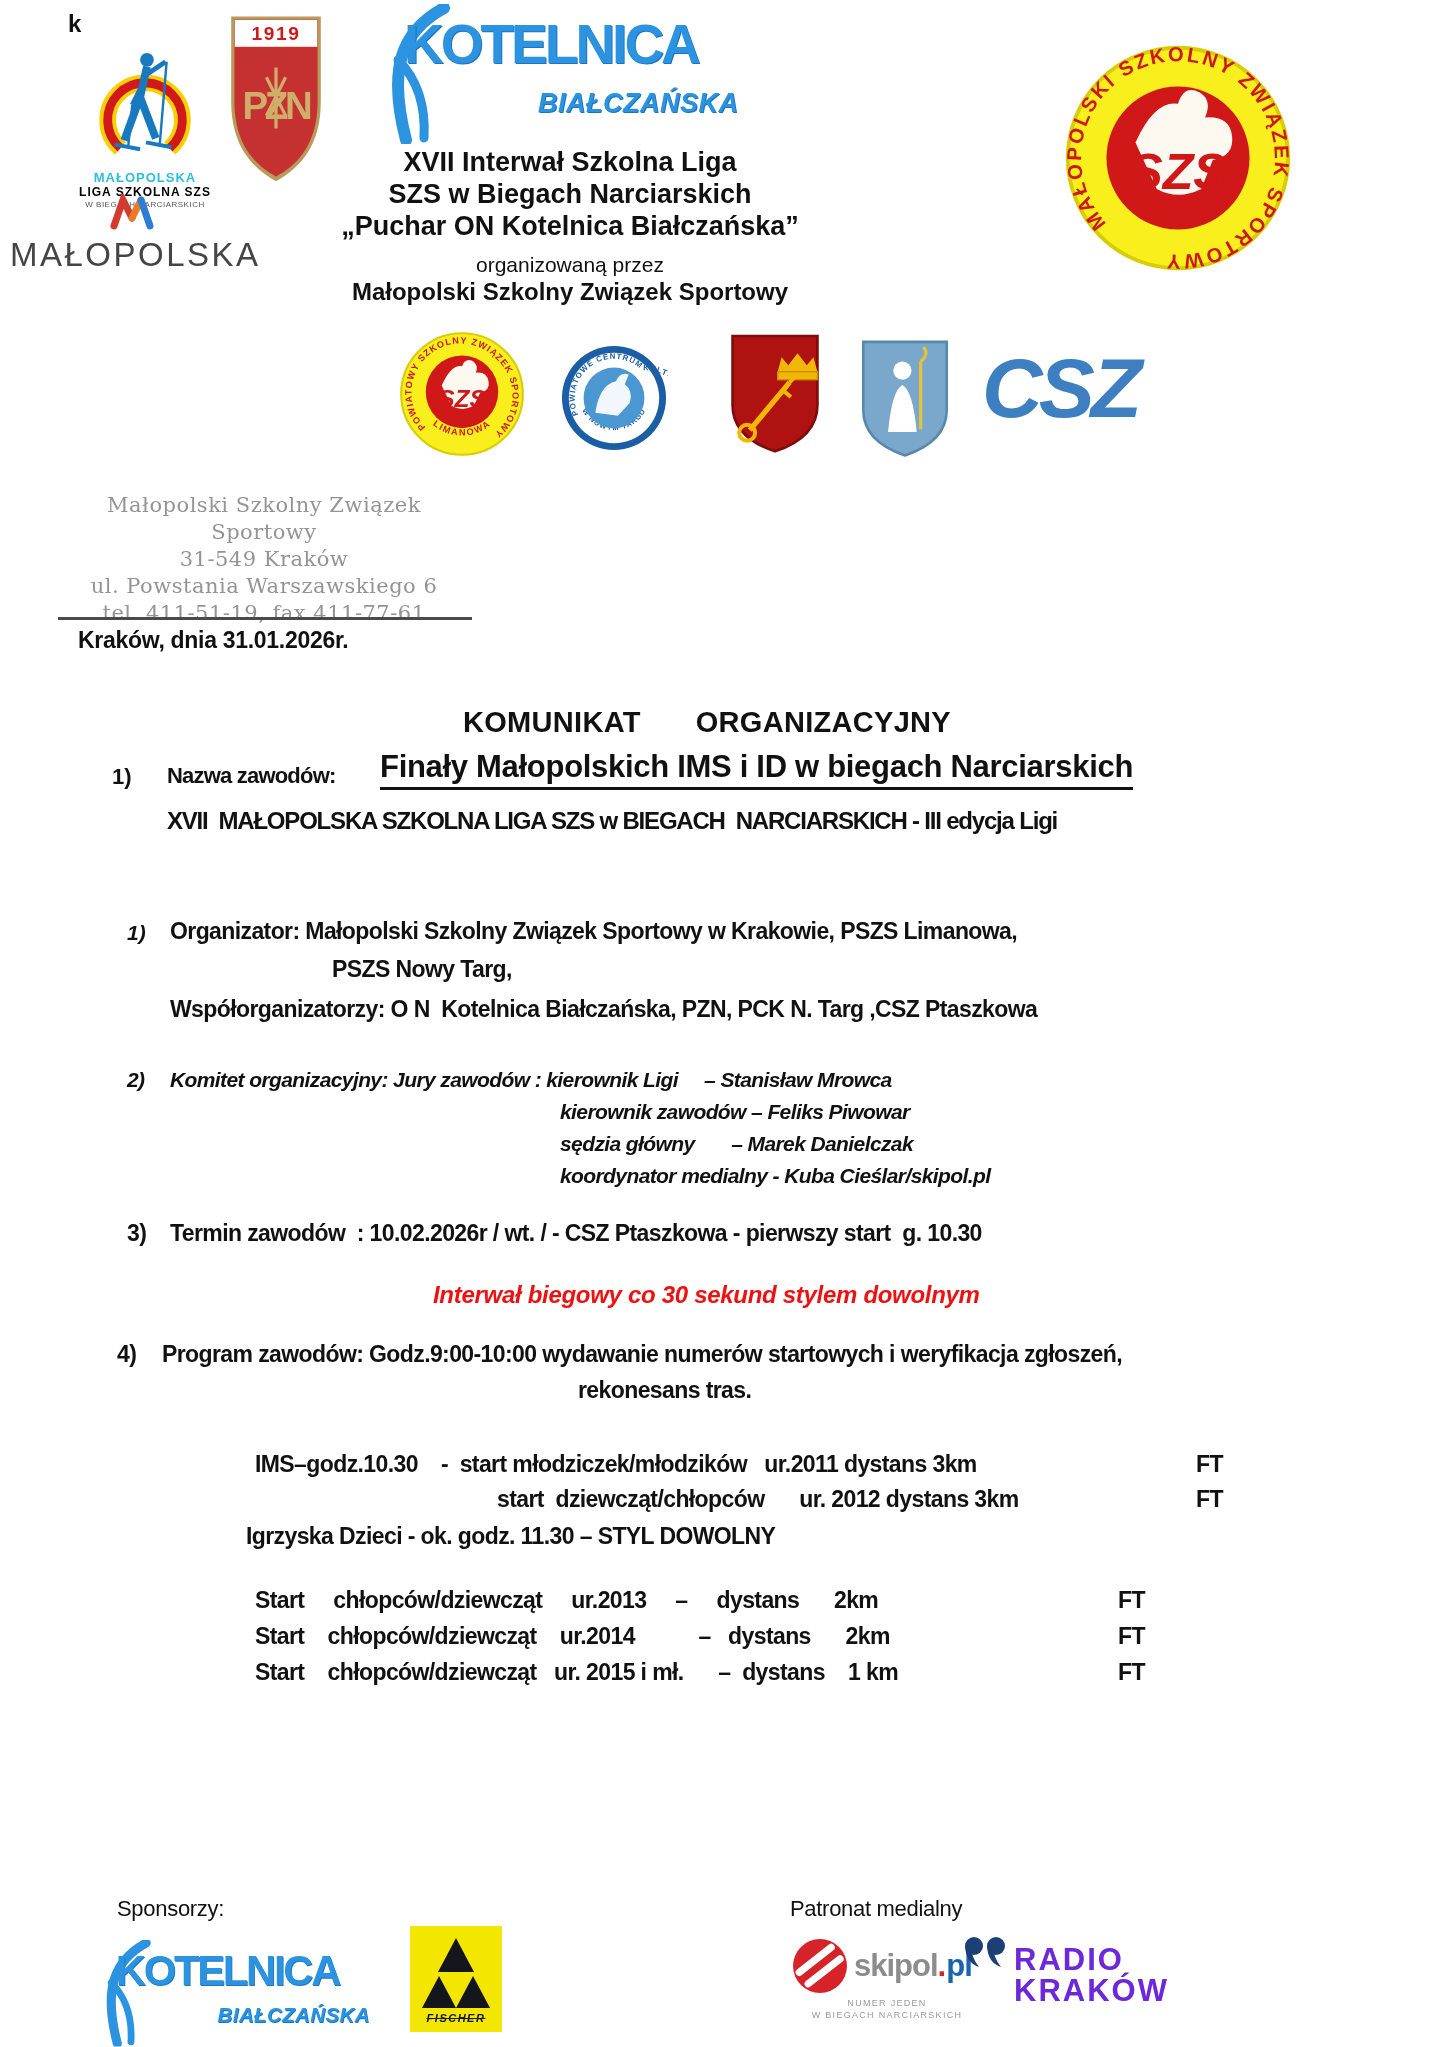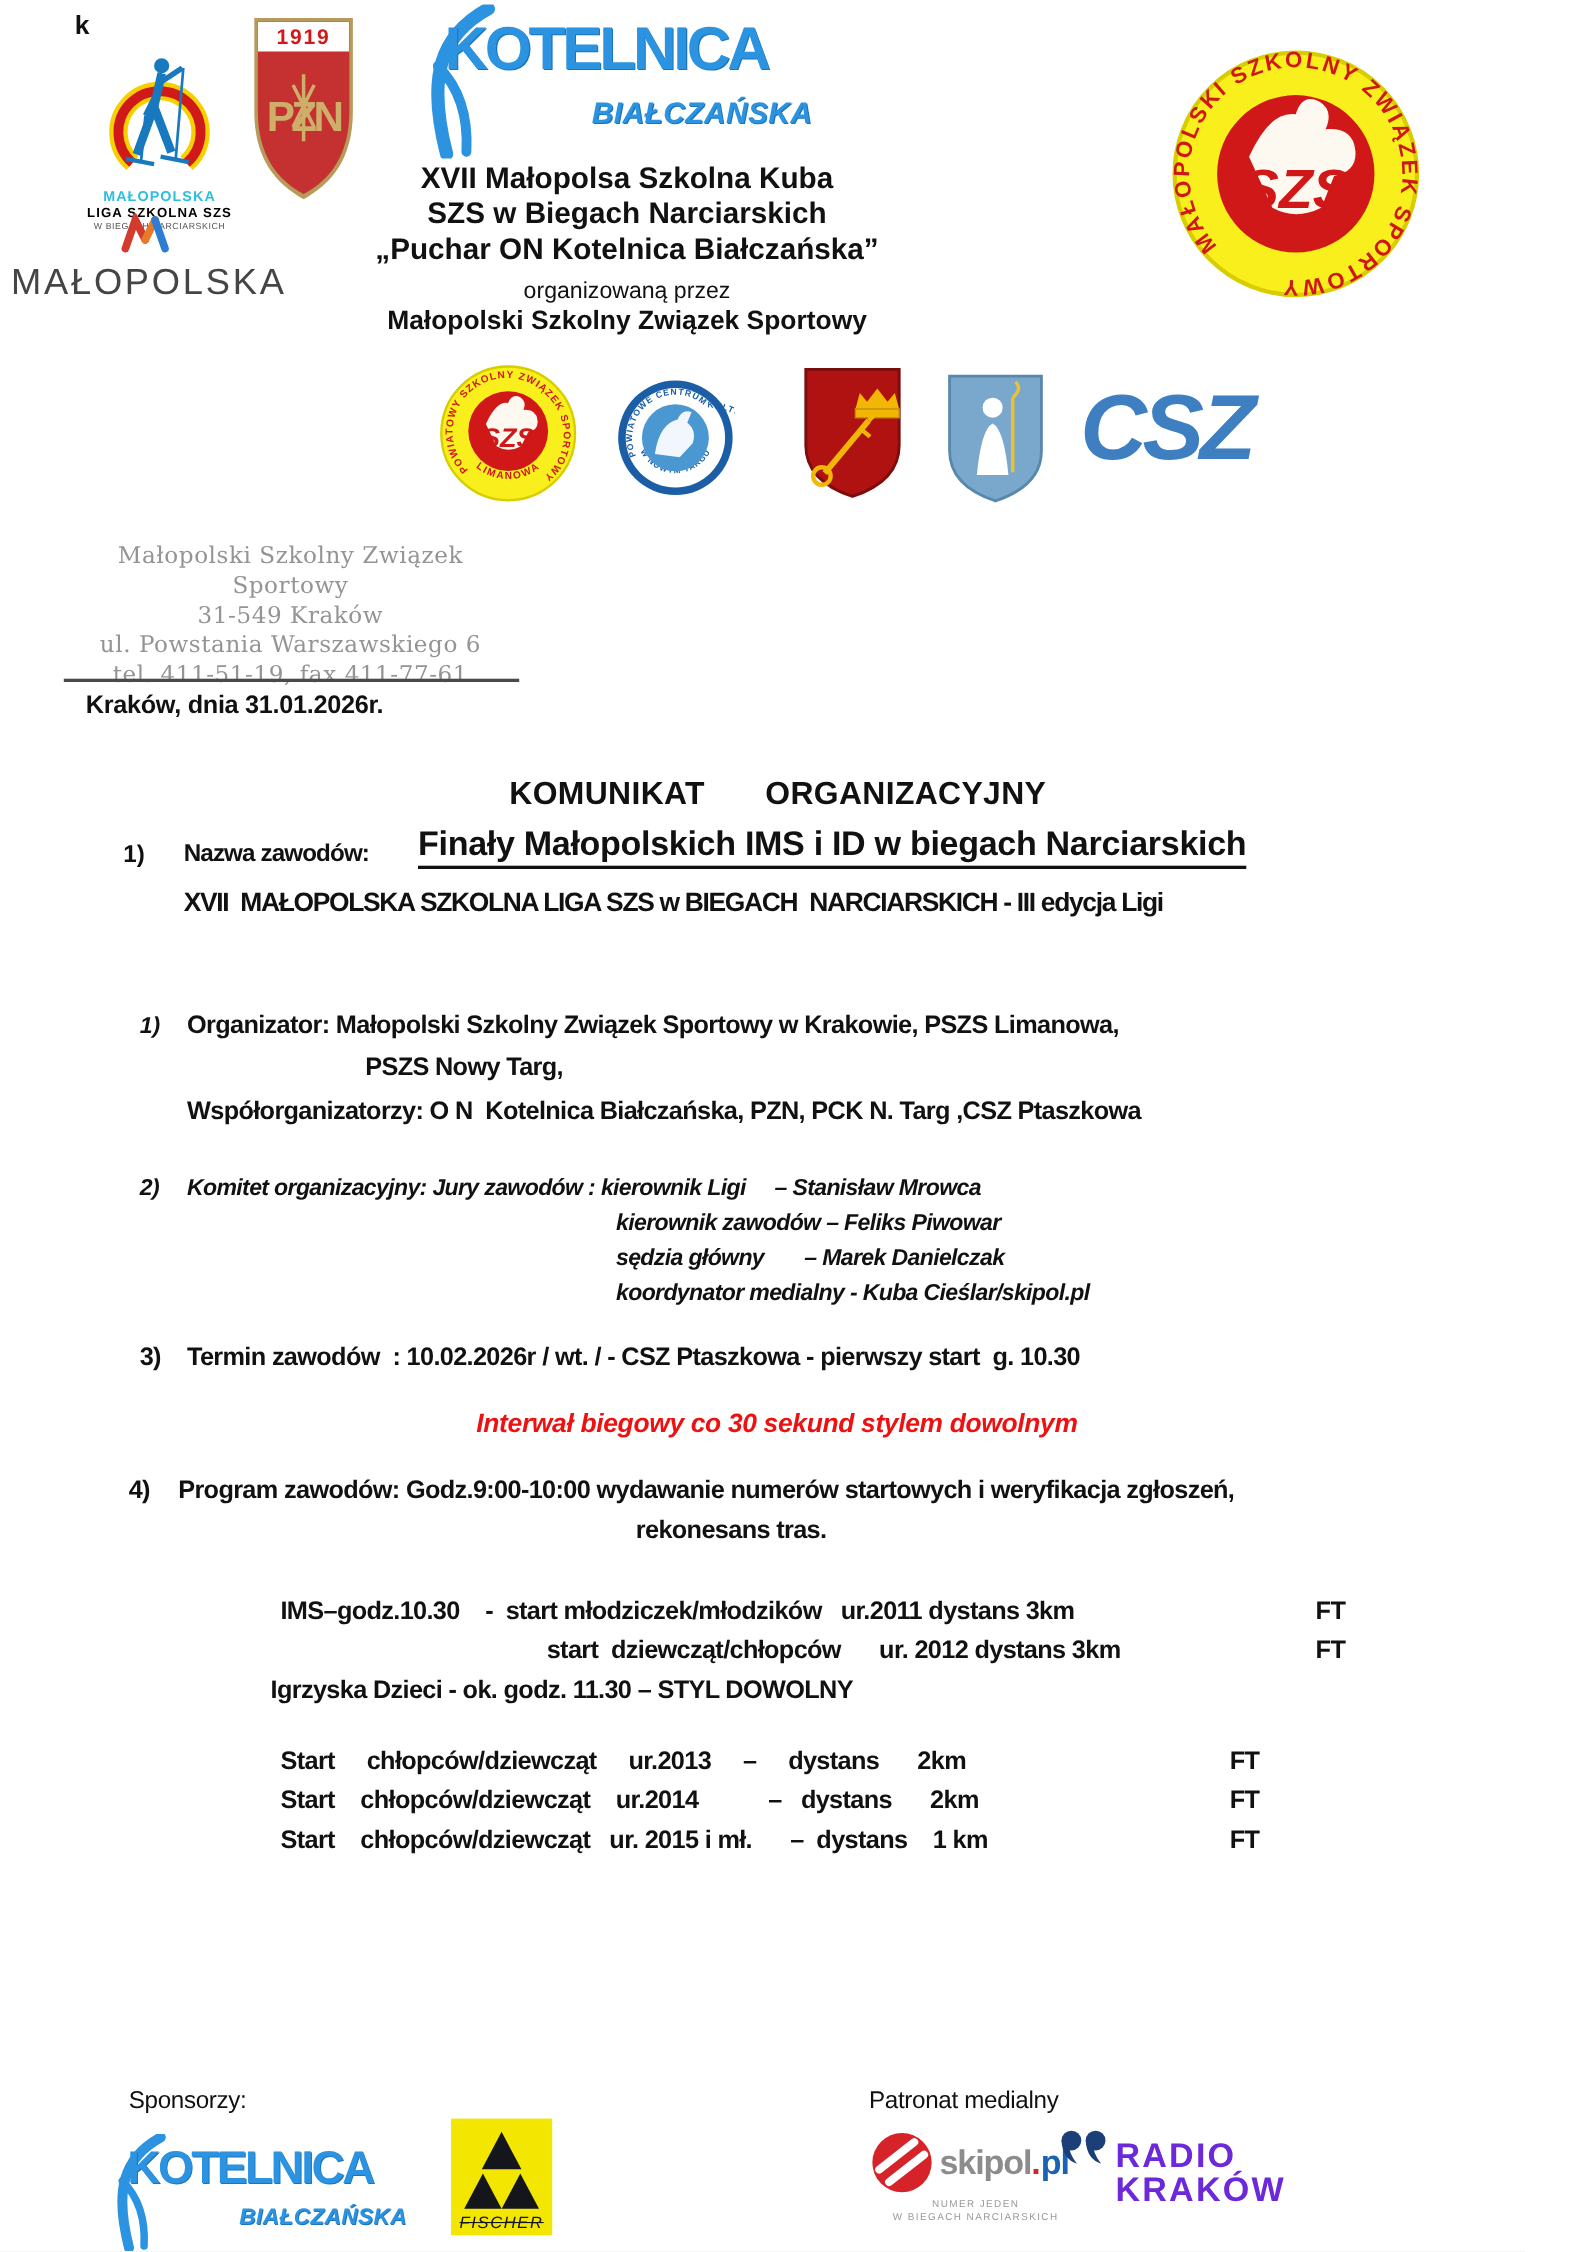--- a/index.html
+++ b/index.html
@@ -88,21 +88,21 @@
   .ft-st1{left:1118px;top:1587px;}
   .ft-st2{left:1118px;top:1623px;}
   .ft-st3{left:1118px;top:1659px;}
 
   
   .sponsors-label{left:117px;top:1896px;font-size:22px;letter-spacing:-.3px;}
   .patron-label{left:790px;top:1896px;font-size:22px;letter-spacing:-.3px;}
   .kotelnica-footer{left:96px;top:1940px;transform:scale(.76);transform-origin:0 0;}
   .fischer{left:410px;top:1926px;width:92px;height:106px;background:#f3e600;
       display:flex;flex-direction:column;align-items:center;justify-content:flex-start;}
-  .fischer .fname{font-size:15px;font-weight:normal;font-style:italic;color:#15151c;
+  .fischer .fname{font-size:11px;font-weight:bold;font-style:italic;color:#15151c;
       letter-spacing:1.5px;margin-top:-2px;text-decoration:line-through;}
   .skipol{left:792px;top:1938px;width:190px;}
   .skipol .sk-row{display:flex;align-items:center;gap:6px;}
   .skipol .sk-name{font-size:31px;font-weight:bold;color:#8c8c8c;letter-spacing:-1px;}
   .skipol .sk-dot{font-size:31px;font-weight:bold;color:#d6232a;}
   .skipol .sk-tld{font-size:31px;font-weight:bold;color:#1a63b0;letter-spacing:-1px;}
   .skipol .sk-tag{color:#9a9a9a;font-size:9px;letter-spacing:1.3px;text-align:center;line-height:12px;margin-top:3px;}
   .radio{left:964px;top:1936px;display:flex;align-items:flex-start;}
   .radio .r-text{margin-left:4px;margin-top:8px;font-size:31px;font-weight:bold;color:#6d28d9;
       letter-spacing:2px;line-height:31px;}
@@ -160,21 +160,21 @@
   <div class="abs kotelnica kotelnica-header">
     <svg class="kswoosh" width="90" height="140" viewBox="0 0 90 140">
       <path d="M72,4 C28,28 16,66 34,136" stroke="#2b93e0" stroke-width="12" fill="none" stroke-linecap="round"></path>
       <path d="M26,56 C44,74 54,98 52,134" stroke="#2b93e0" stroke-width="9" fill="none" stroke-linecap="round"></path>
     </svg>
     <div class="kname">KOTELNICA</div>
     <div class="ksub">BIAŁCZAŃSKA</div>
   </div>
 
   <div class="abs event-title">
-    <div class="t1">XVII Małopolsa Szkolna Kuba</div>
+    <div class="t1">XVII Interwał Szkolna Liga</div>
     <div class="t1">SZS w Biegach Narciarskich</div>
     <div class="t1">„Puchar ON Kotelnica Białczańska”</div>
     <div class="t4">organizowaną przez</div>
     <div class="t5">Małopolski Szkolny Związek Sportowy</div>
   </div>
 
   <svg class="abs szs-badge-large" width="232" height="232" viewBox="0 0 120 120">
     <defs>
       <path id="ringBig" d="M24.6,95.4 a50,50 0 1 1 70.8,-70.8 a50,50 0 1 1 -70.8,70.8" fill="none"></path>
     </defs>

